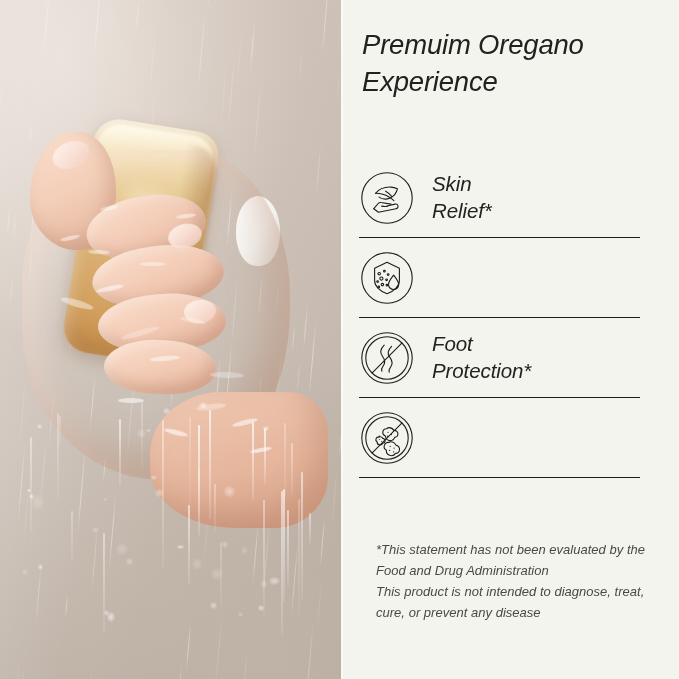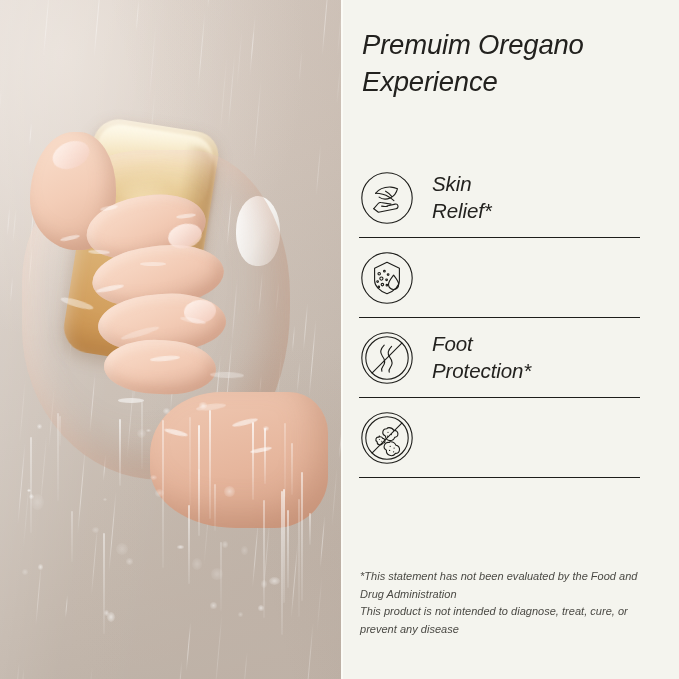--- a/index.html
+++ b/index.html
@@ -272,22 +272,22 @@
     height: 1px;
     width: 281px;
     background: #1d1d1a;
   }
 
   .disclaimer {
     position: absolute;
     left: 19px;
     bottom: 40px;
     width: 298px;
-    margin: 0;
-    font-size: 11px;
+    margin: 16px;
+    font-size: 13px;
     line-height: 1.62;
     color: #4a4944;
     white-space: pre-line;
     letter-spacing: .02px;
   }
 </style>
 </head>
 <body>
 
 <div class="product-card">

